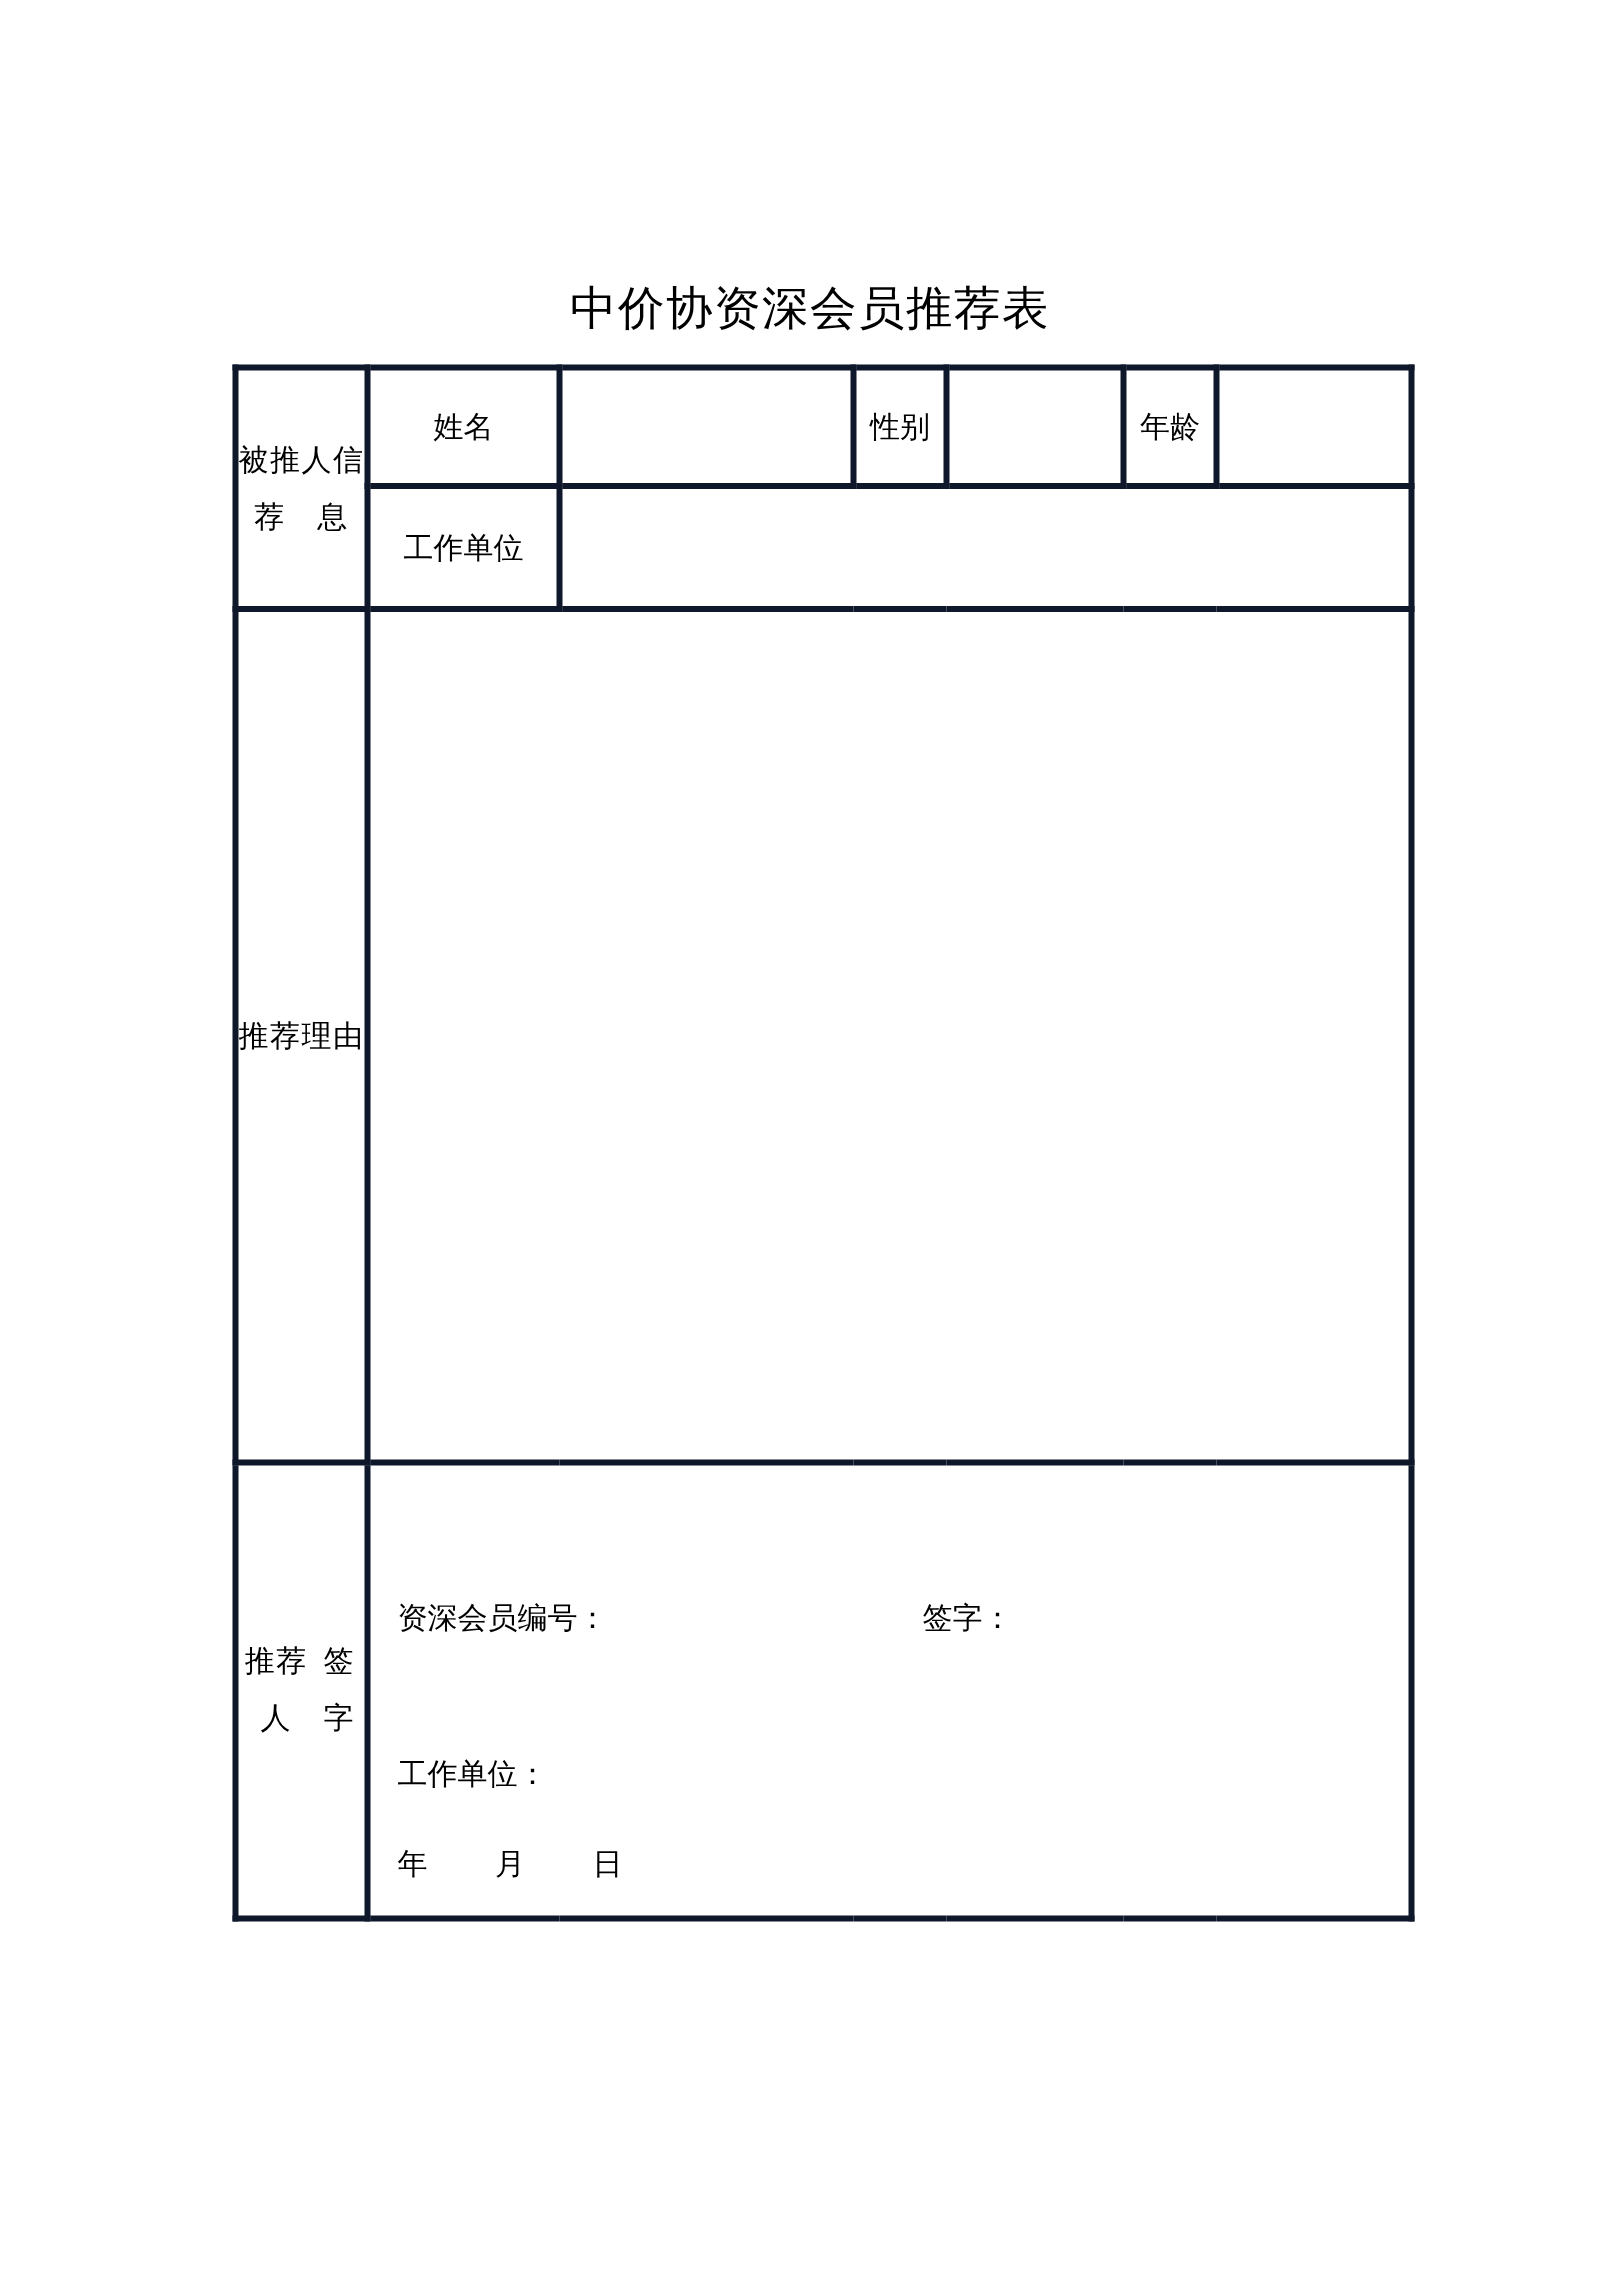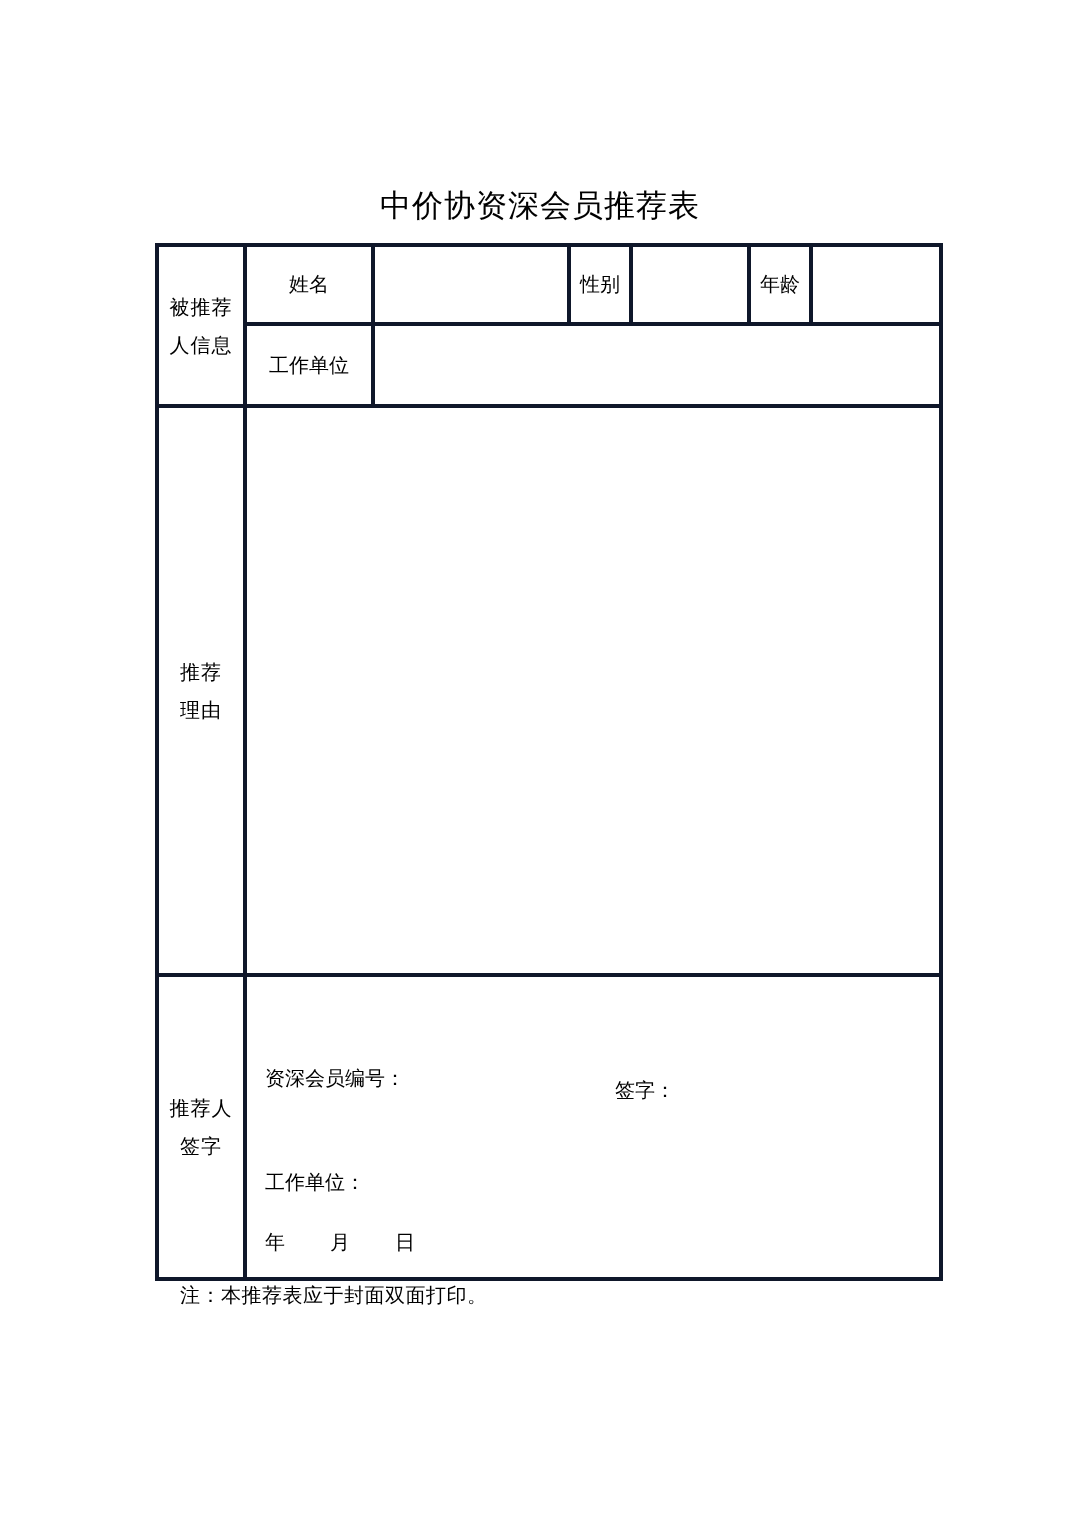--- a/index.html
+++ b/index.html
@@ -44,21 +44,21 @@
     border: 4px solid #0f172a;
     font-size: 20px;
     vertical-align: middle;
     padding: 0;
   }
   .c-label {
     text-align: center;
   }
   .vstack {
     display: flex;
-    flex-direction: column;
+    flex-direction: row;
     align-items: center;
     justify-content: center;
     line-height: 1.9;
   }
   .vstack span {
     display: block;
     letter-spacing: 1px;
   }
   .cell-pad {
     padding-left: 18px;
@@ -79,21 +79,20 @@
     left: 18px;
     top: 88px;
     font-size: 20px;
     text-align: right;
   }
   .sign-line1 .sig {
     position: absolute;
     left: 350px;
     top: 0;
     white-space: nowrap;
-    margin-top: 12px;
   }
   .sign-line2 {
     position: absolute;
     left: 18px;
     top: 192px;
     font-size: 20px;
   }
   .sign-date {
     position: absolute;
     left: 0;
@@ -187,15 +186,14 @@
               <span>年</span>
               <span>月</span>
               <span>日</span>
             </div>
           </div>
         </td>
       </tr>
     </tbody>
   </table>
 
-  <div class="note">注：本推荐表应于封面双面打印。</div>
 
 </div>
 
 </body></html>

